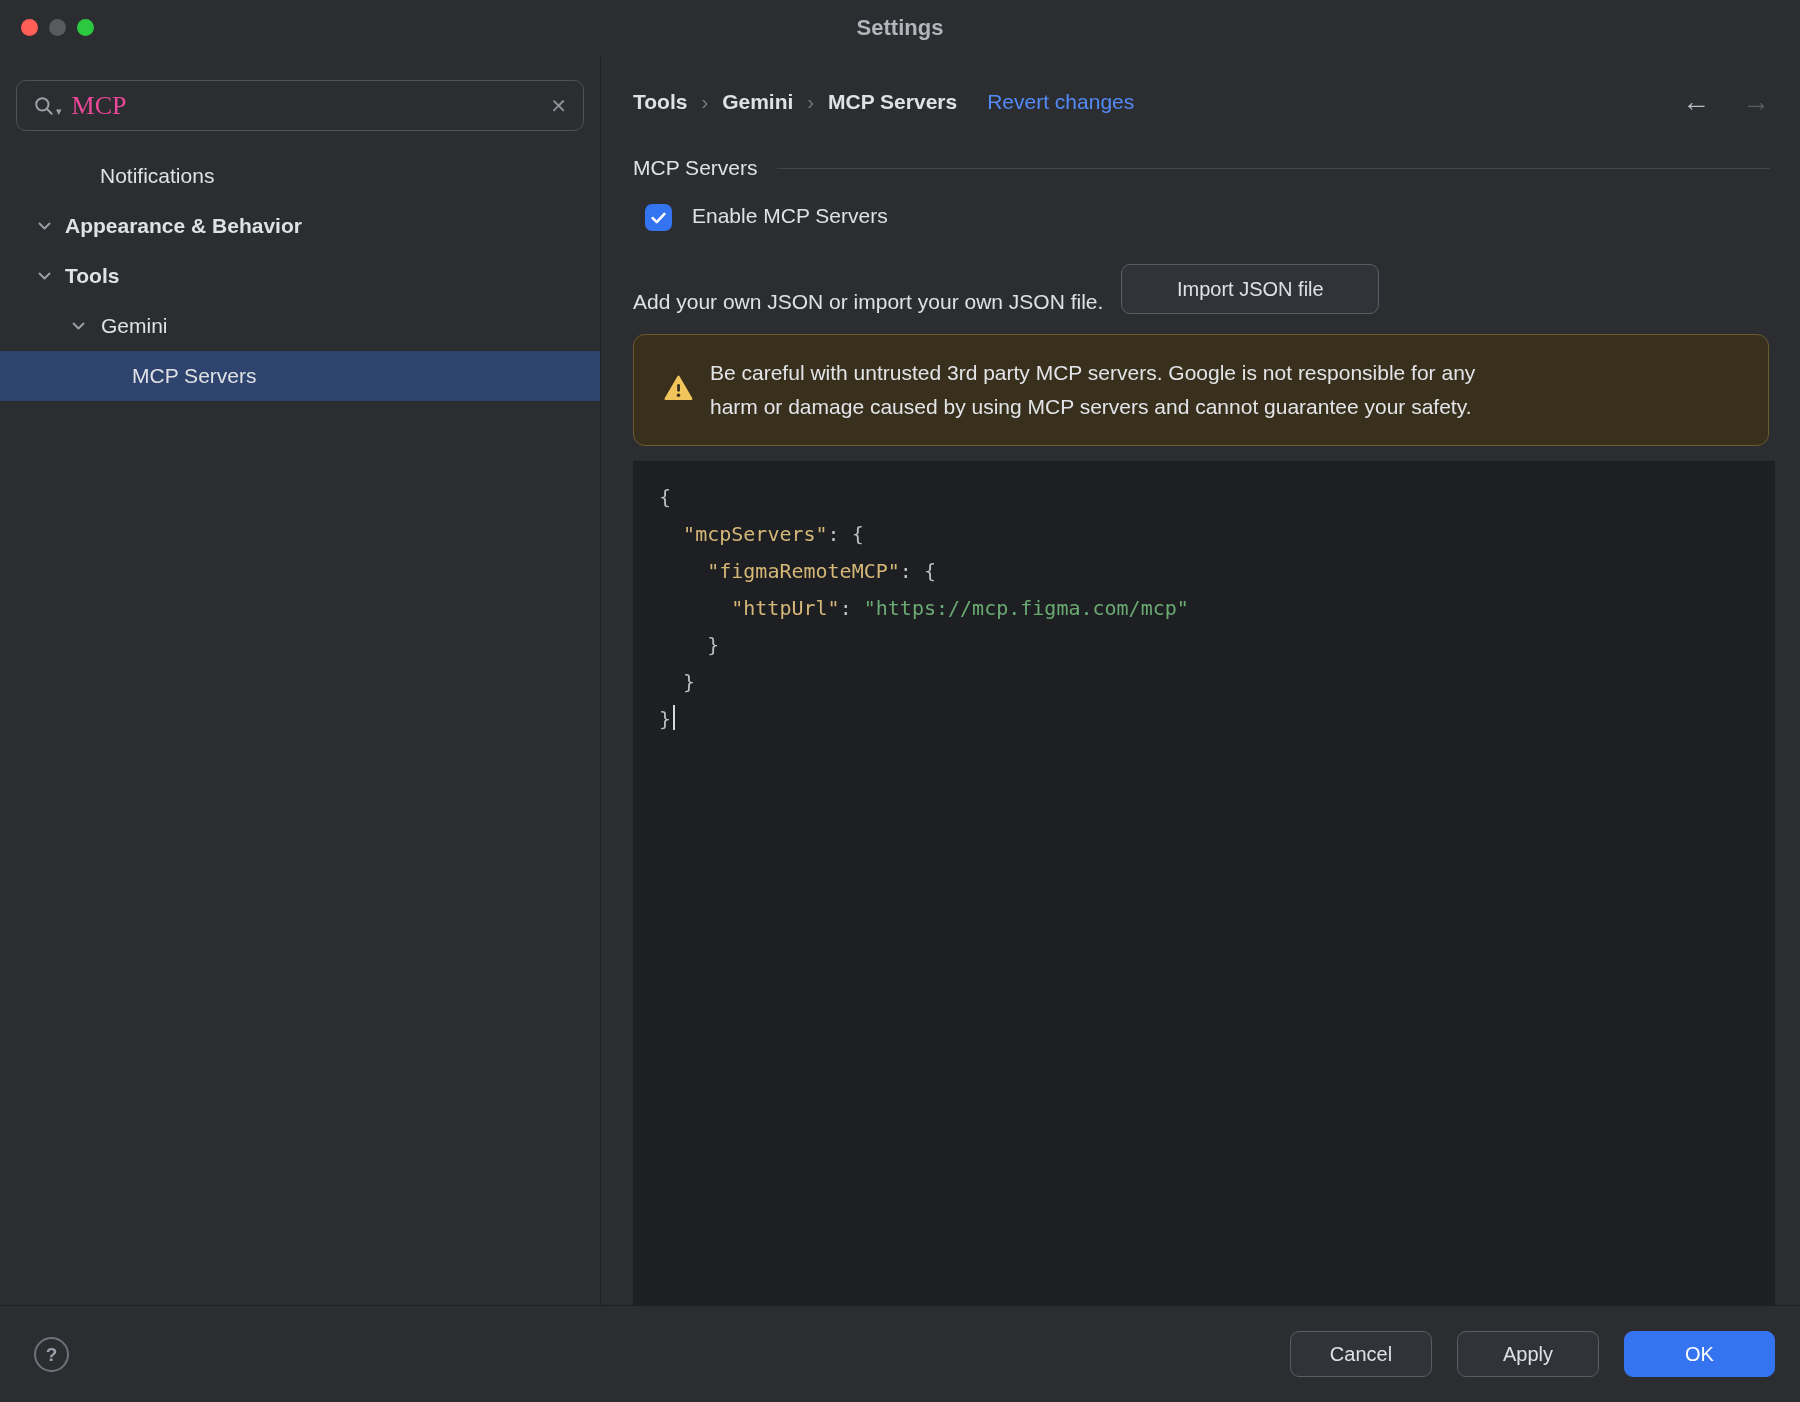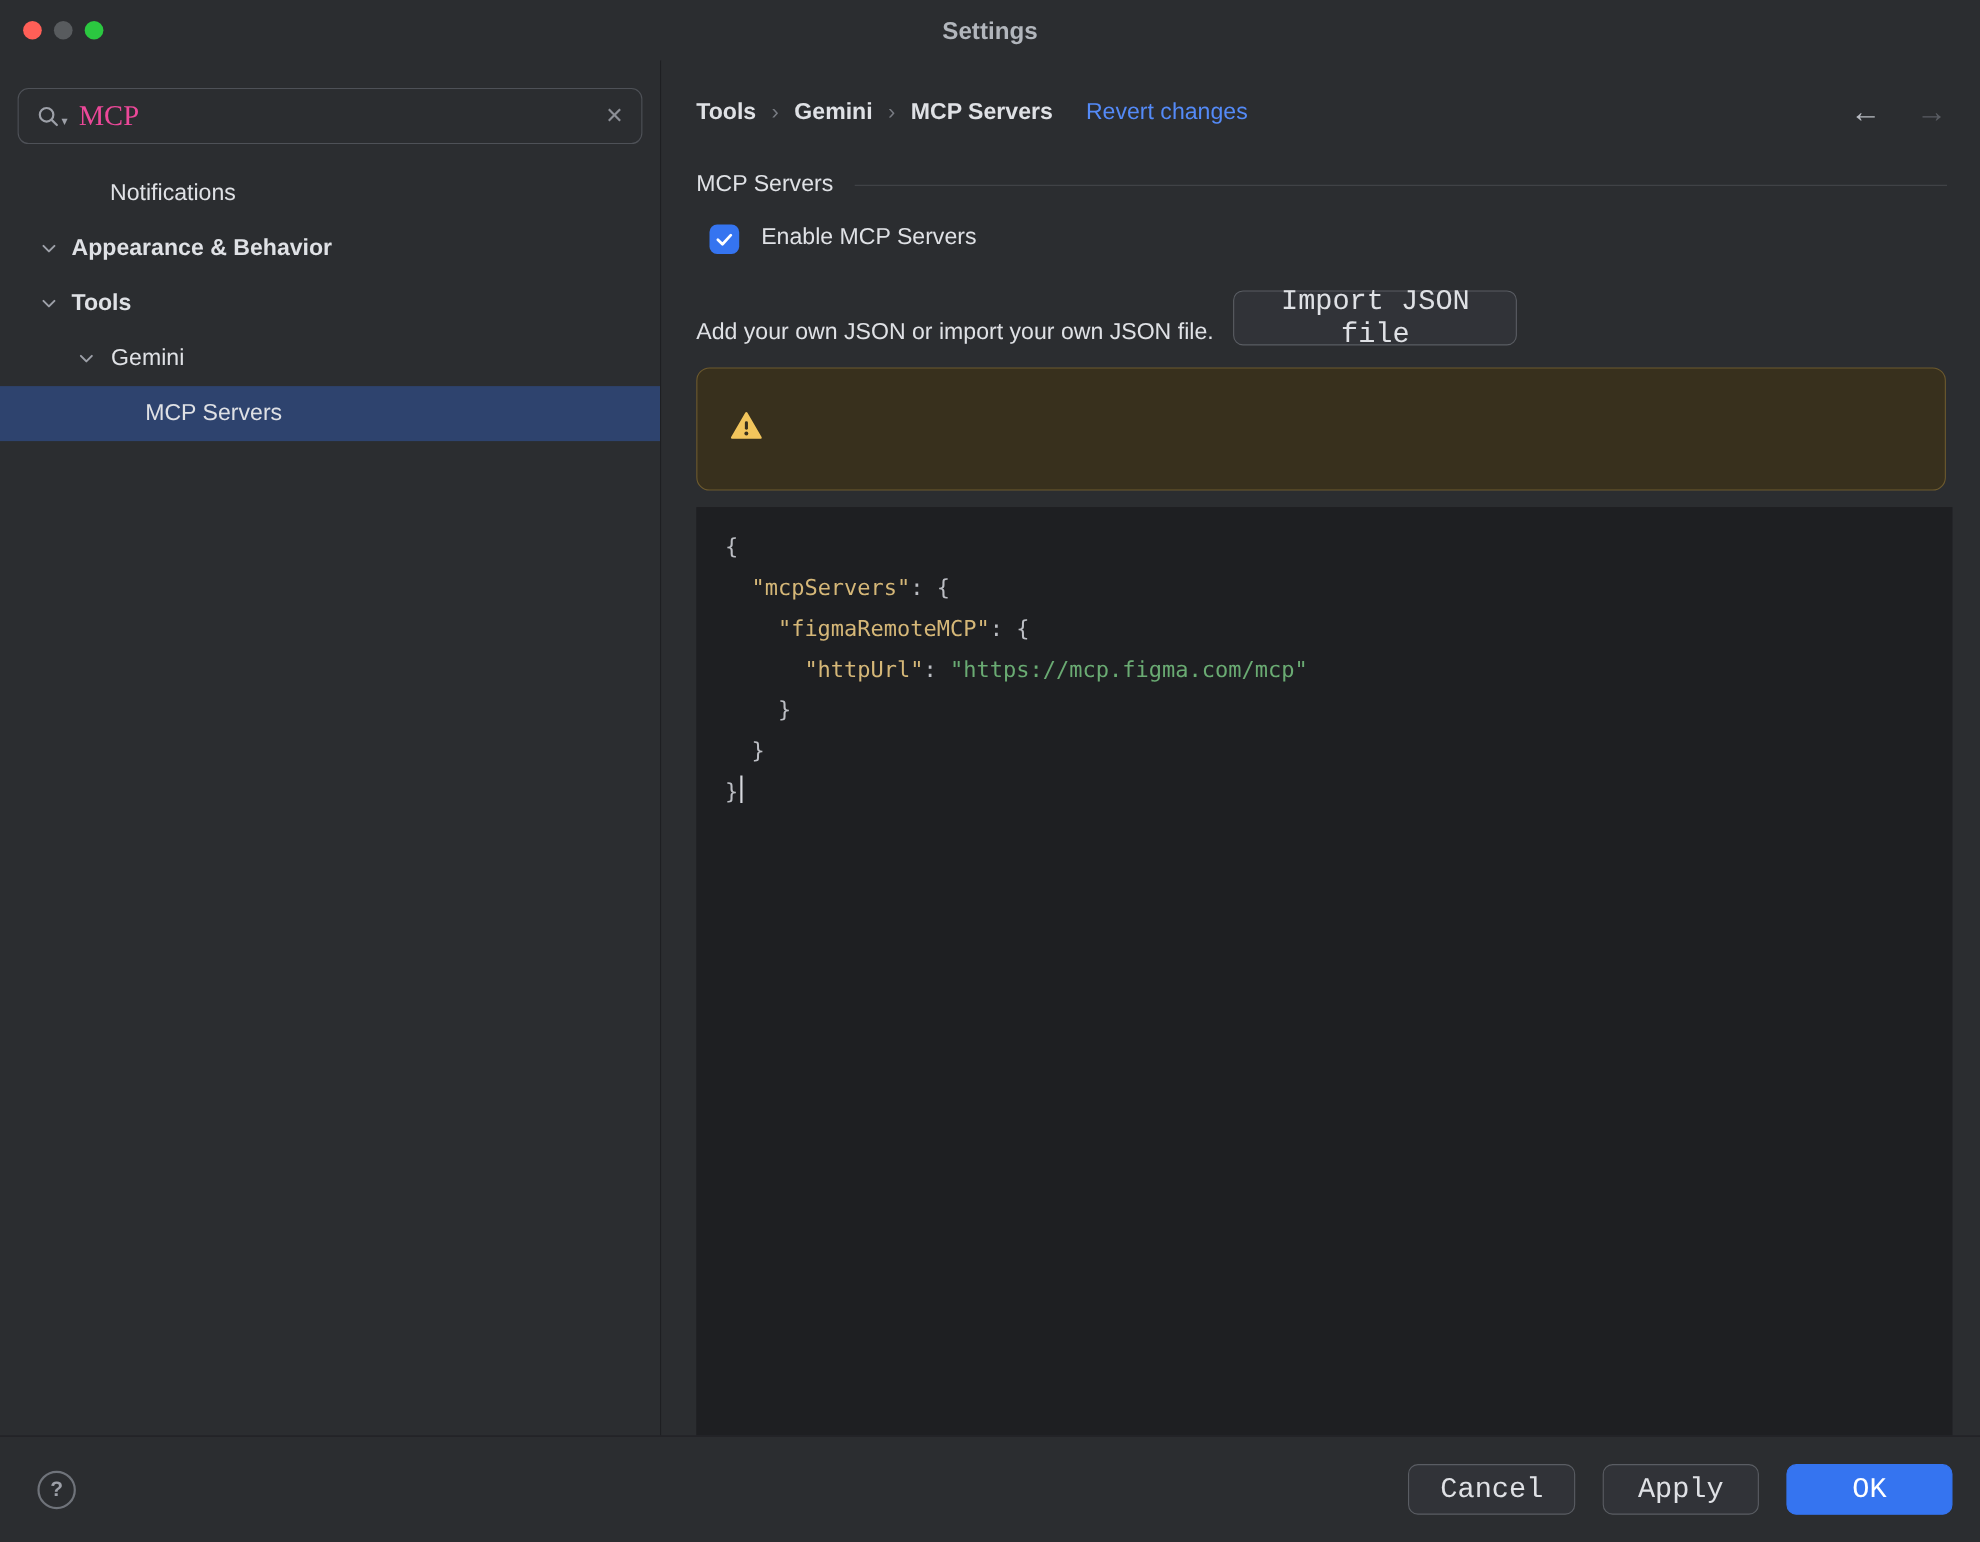--- a/index.html
+++ b/index.html
@@ -78,21 +78,21 @@
   .checkbox {
     width:27px; height:27px; background:#3574f0; border-radius:7px;
     display:flex; align-items:center; justify-content:center; flex-shrink:0;
   }
   .enable-label { margin-left:20px; }
 
   .import-row { position:absolute; left:32px; top:209px; height:50px; display:flex; align-items:flex-end; }
 
   .btn {
     background:#313338; border:1px solid #5a5d63; border-radius:9px;
-    color:#dfe1e5; font-size:26px; font-family:Liberation Mono, monospace;
+    color:#dfe1e5; font-size:20px; font-family:Liberation Sans, sans-serif;
     cursor:pointer; display:inline-flex; align-items:center; justify-content:center;
   }
   .import-btn { margin-left:18px; width:258px; height:50px; }
 
   .warning {
     position:absolute; left:32px; right:31px; top:279px; height:112px;
     background:#38301d; border:1px solid #6d5a2e; border-radius:12px;
     display:flex; align-items:center; padding:0 30px;
   }
   .warn-text { margin-left:17px; line-height:34px; color:#e2e4e8; }
@@ -229,20 +229,24 @@
     </div>
 
     <div class="warning">
       <span>
         <svg width="29" height="26" viewBox="0 0 28 25">
           <path d="M14 1.5 L26.5 23 L1.5 23 Z" fill="#f2c55c" stroke="#f2c55c" stroke-width="2" stroke-linejoin="round"></path>
           <rect x="12.7" y="8.6" width="2.7" height="7.4" rx="1.3" fill="#38301d"></rect>
           <circle cx="14" cy="19.4" r="1.7" fill="#38301d"></circle>
         </svg>
       </span>
+      <div class="warn-text">
+        <div>Be careful with untrusted 3rd party MCP servers. Google is not responsible for any</div>
+        <div>harm or damage caused by using MCP servers and cannot guarantee your safety.</div>
+      </div>
     </div>
 
     <div class="editor">
       <div class="code"><div class="code-line"><span class="tk-p">{</span></div><div class="code-line"><span class="tk-p">  </span><span class="tk-k">"mcpServers"</span><span class="tk-p">: {</span></div><div class="code-line"><span class="tk-p">    </span><span class="tk-k">"figmaRemoteMCP"</span><span class="tk-p">: {</span></div><div class="code-line"><span class="tk-p">      </span><span class="tk-k">"httpUrl"</span><span class="tk-p">: </span><span class="tk-s">"https://mcp.figma.com/mcp"</span></div><div class="code-line"><span class="tk-p">    }</span></div><div class="code-line"><span class="tk-p">  }</span></div><div class="code-line"><span class="tk-p">}</span><span class="caret-bar"></span></div></div>
     </div>
 
   </main>
 
   <footer class="footer">
     <div class="help-circle">

